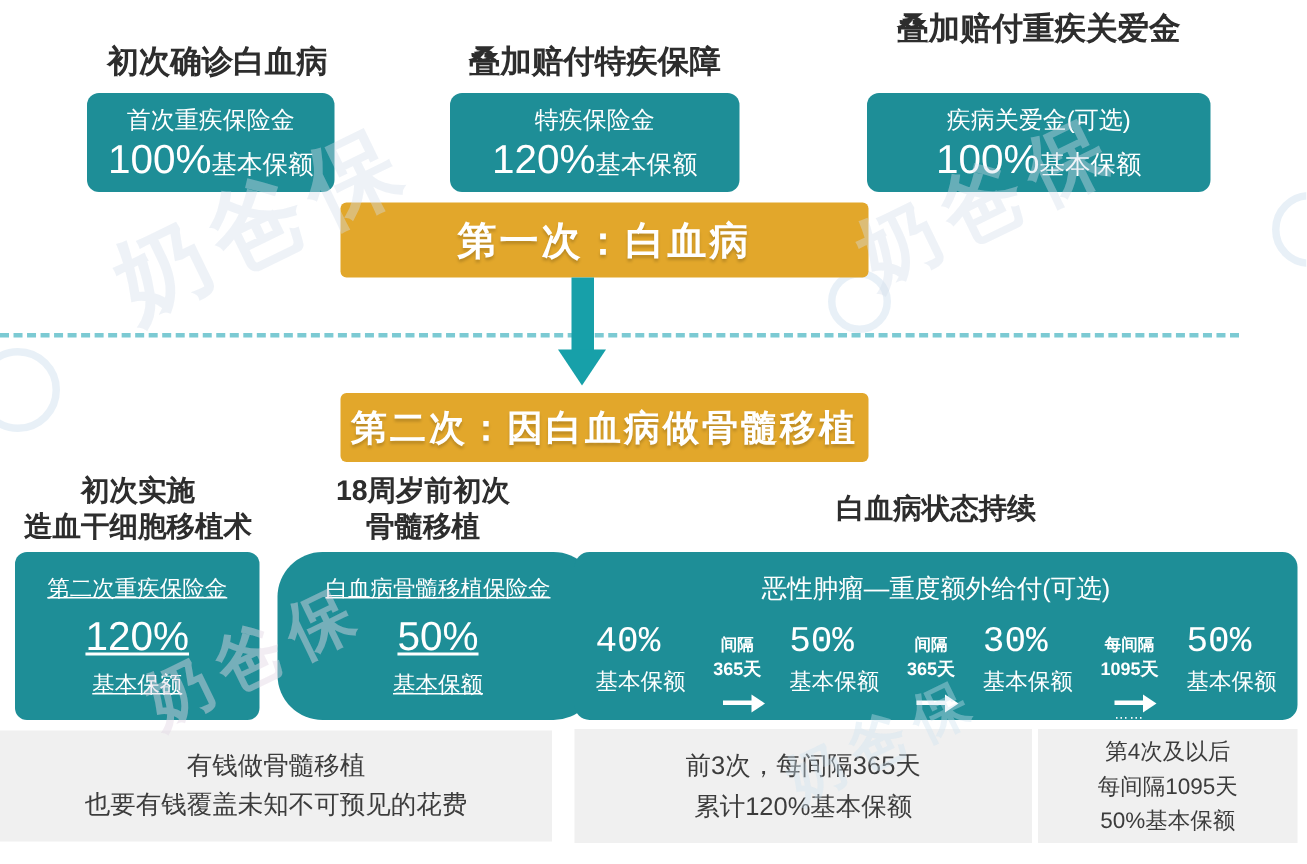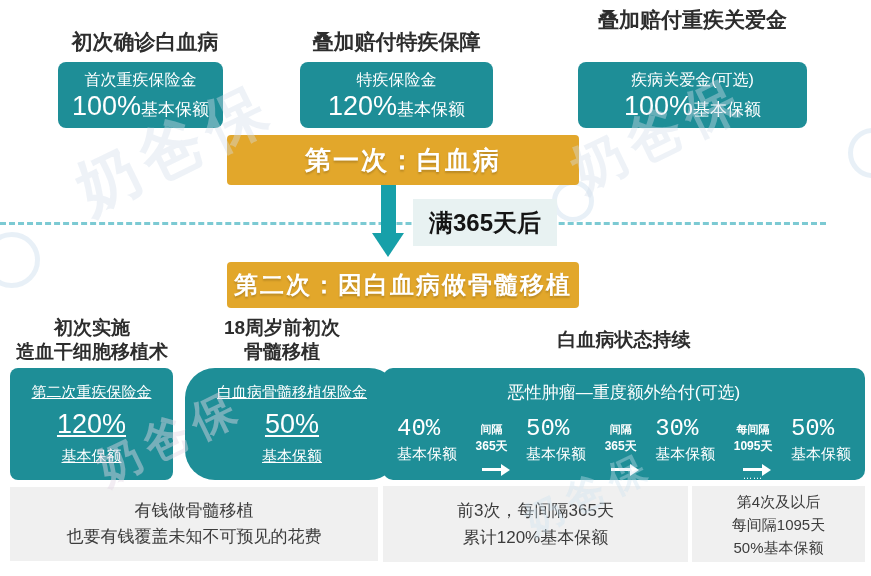--- a/index.html
+++ b/index.html
@@ -67,21 +67,21 @@
   .g1{font-size:11px;font-weight:700;}
   .g2{font-size:12px;font-weight:700;margin-top:1px;}
   .g-arrow{margin-top:5px;height:12px;}
   .arr{display:inline-block;position:relative;width:20px;height:3px;background:#fff;vertical-align:middle;}
   .arr::after{content:"";position:absolute;right:-8px;top:-4.5px;
               border-left:9px solid #fff;border-top:6px solid transparent;border-bottom:6px solid transparent;}
   .g-dots{font-size:9px;letter-spacing:1px;line-height:8px;margin-top:2px;color:#fff;}
   
   .fbox{position:absolute;background:#F0F0F0;color:#3c3c3c;display:flex;flex-direction:column;
         justify-content:center;text-align:center;z-index:2;}
-  .f-left{left:10px;top:487px;width:368px;height:74px;font-size:17px;line-height:26px;}
+  .f-left{left:0;top:487px;width:368px;height:74px;font-size:17px;line-height:26px;}
   .f-mid{left:383px;top:486px;width:305px;height:76px;font-size:17px;line-height:27px;}
   .f-right{left:692px;top:486px;width:173px;height:76px;font-size:15px;line-height:23px;}
 </style>
 </head>
 <body>
 
 <div class="stage">
 
   <div class="wm wm1">奶爸保</div>
   <div class="wm wm2">奶爸保</div>
@@ -114,21 +114,20 @@
     <div class="b-line">
       <span class="pct-big">100%</span><span class="pct-unit">基本保额</span>
     </div>
   </div>
 
   <div class="banner banner1">第一次：白血病</div>
 
   <div class="dash"></div>
   <div class="rod"></div>
   <div class="rod-head"></div>
-  <div class="label365">满365天后</div>
 
   <div class="banner banner2">第二次：因白血病做骨髓移植</div>
 
   <div class="hd hd-b1">
     <div>初次实施</div>
     <div>造血干细胞移植术</div>
   </div>
   <div class="hd hd-b2">
     <div>18周岁前初次</div>
     <div>骨髓移植</div>

